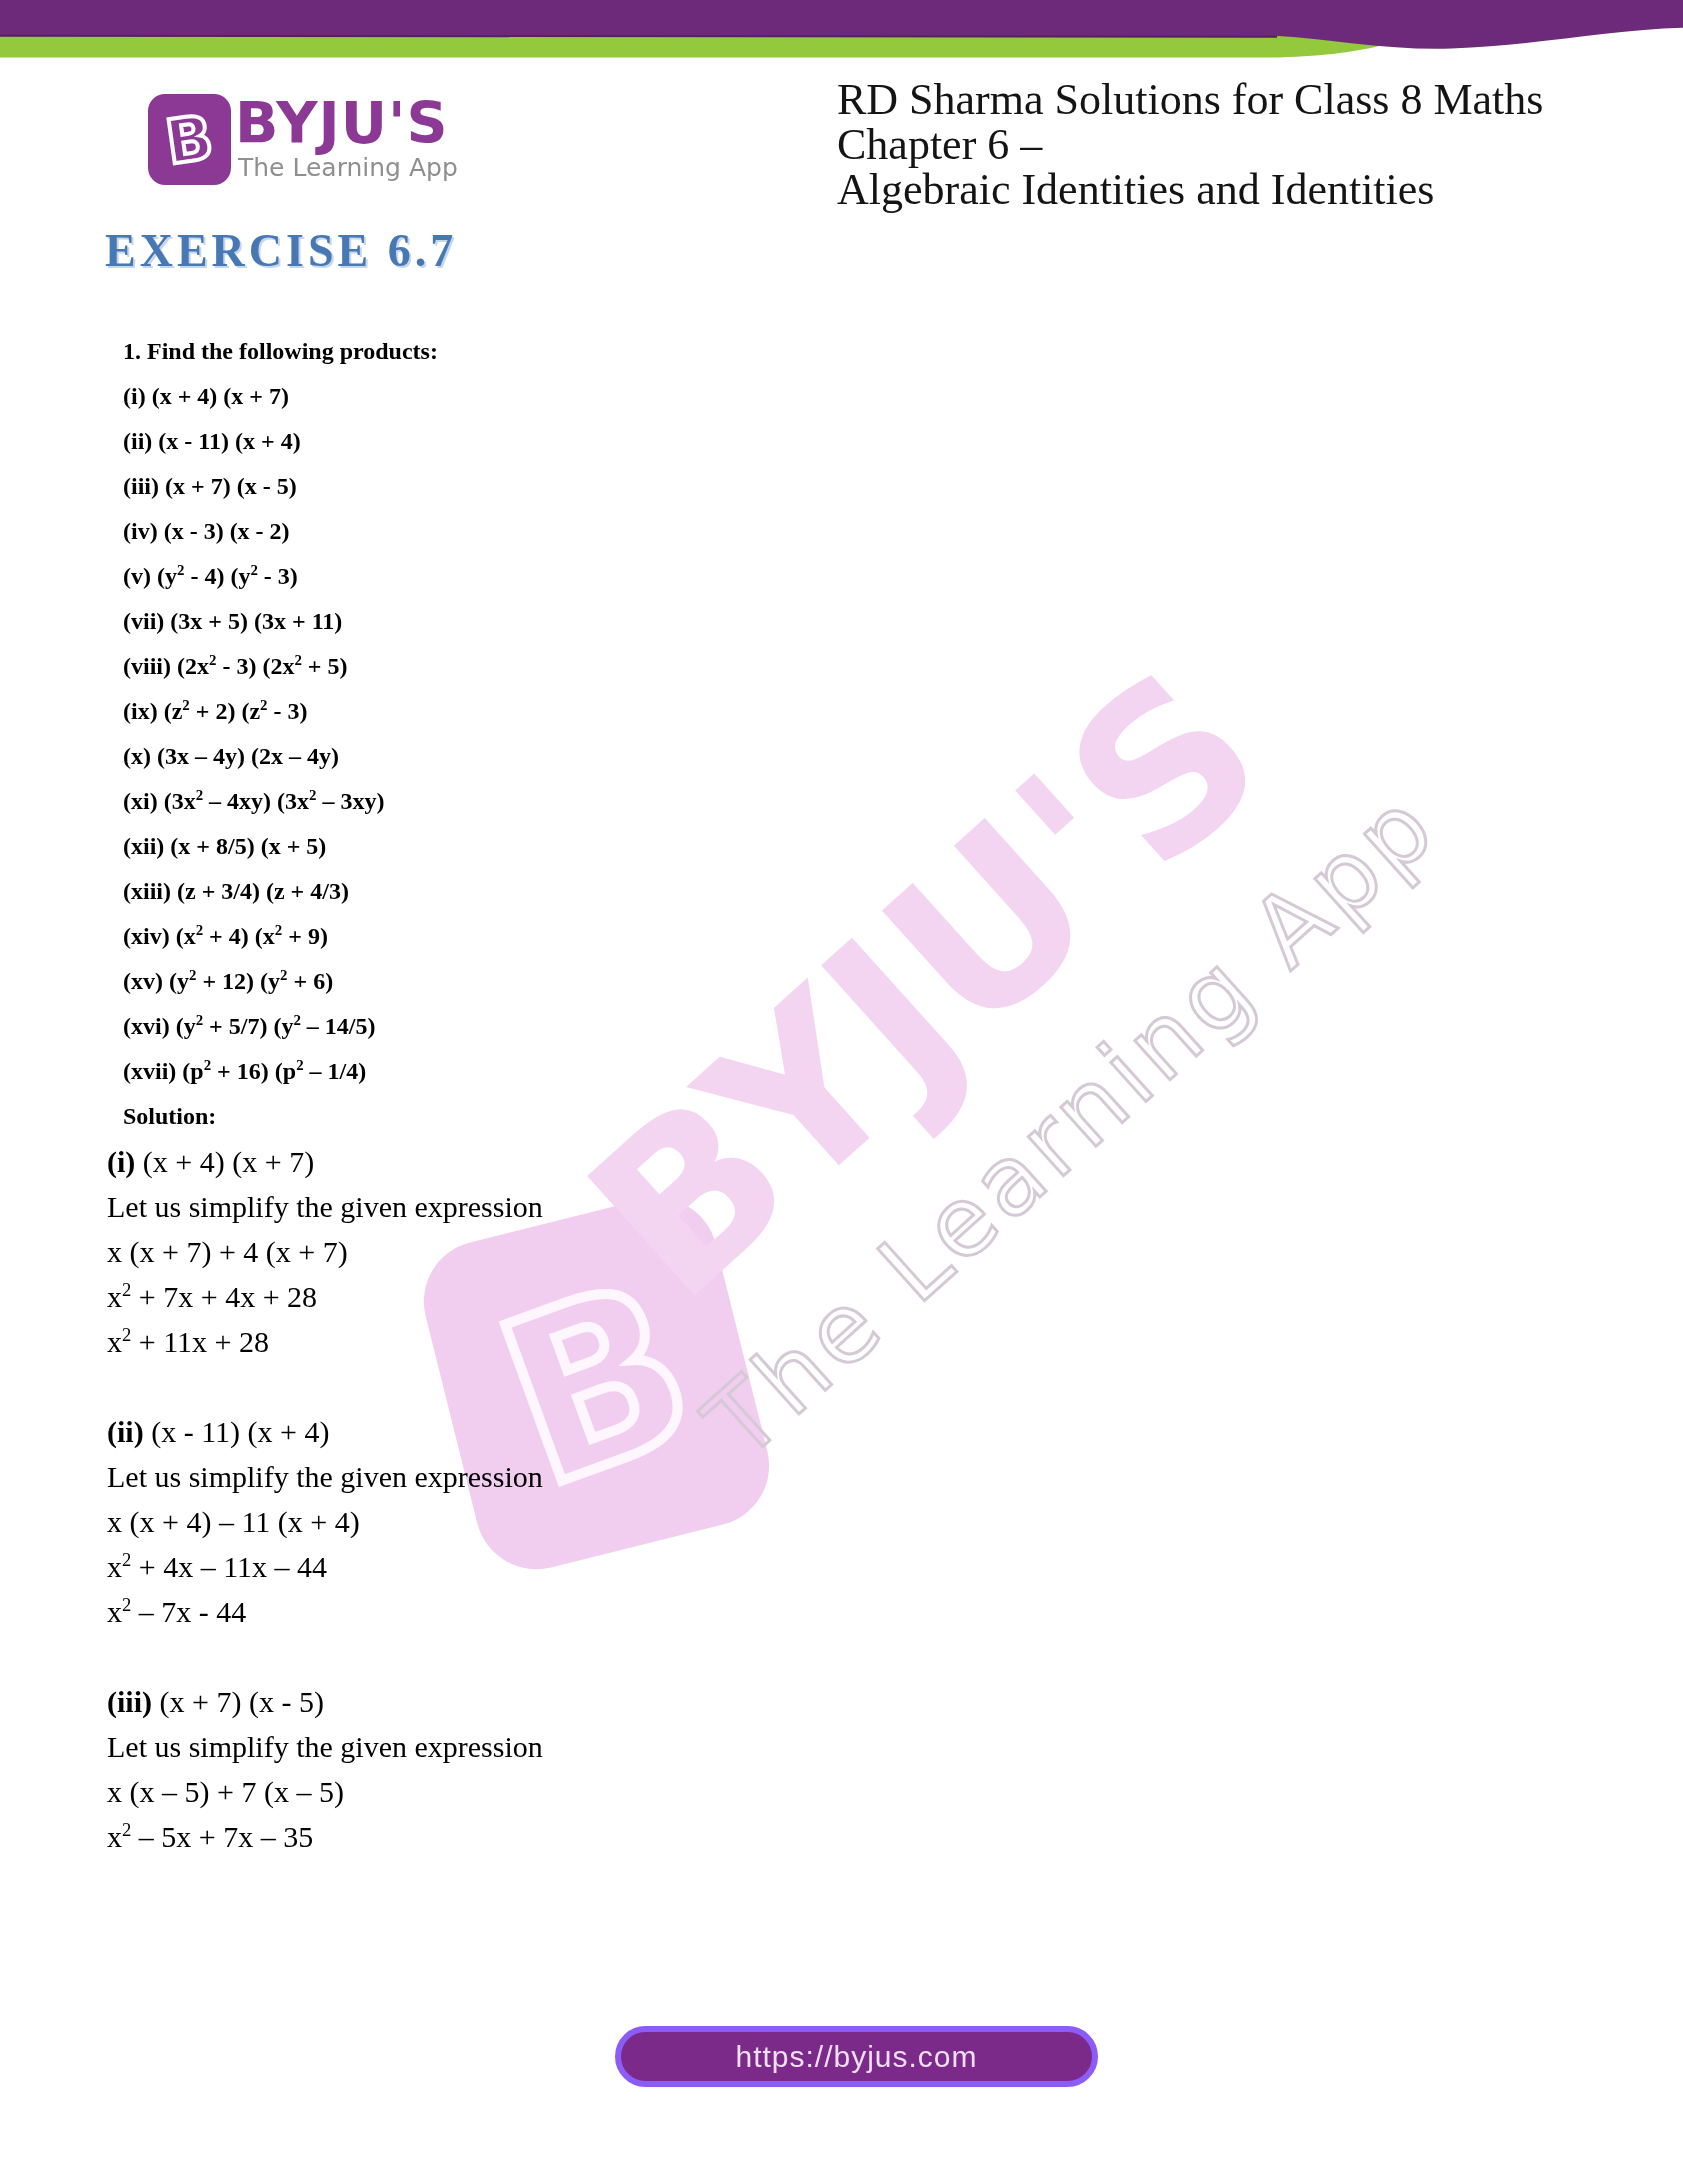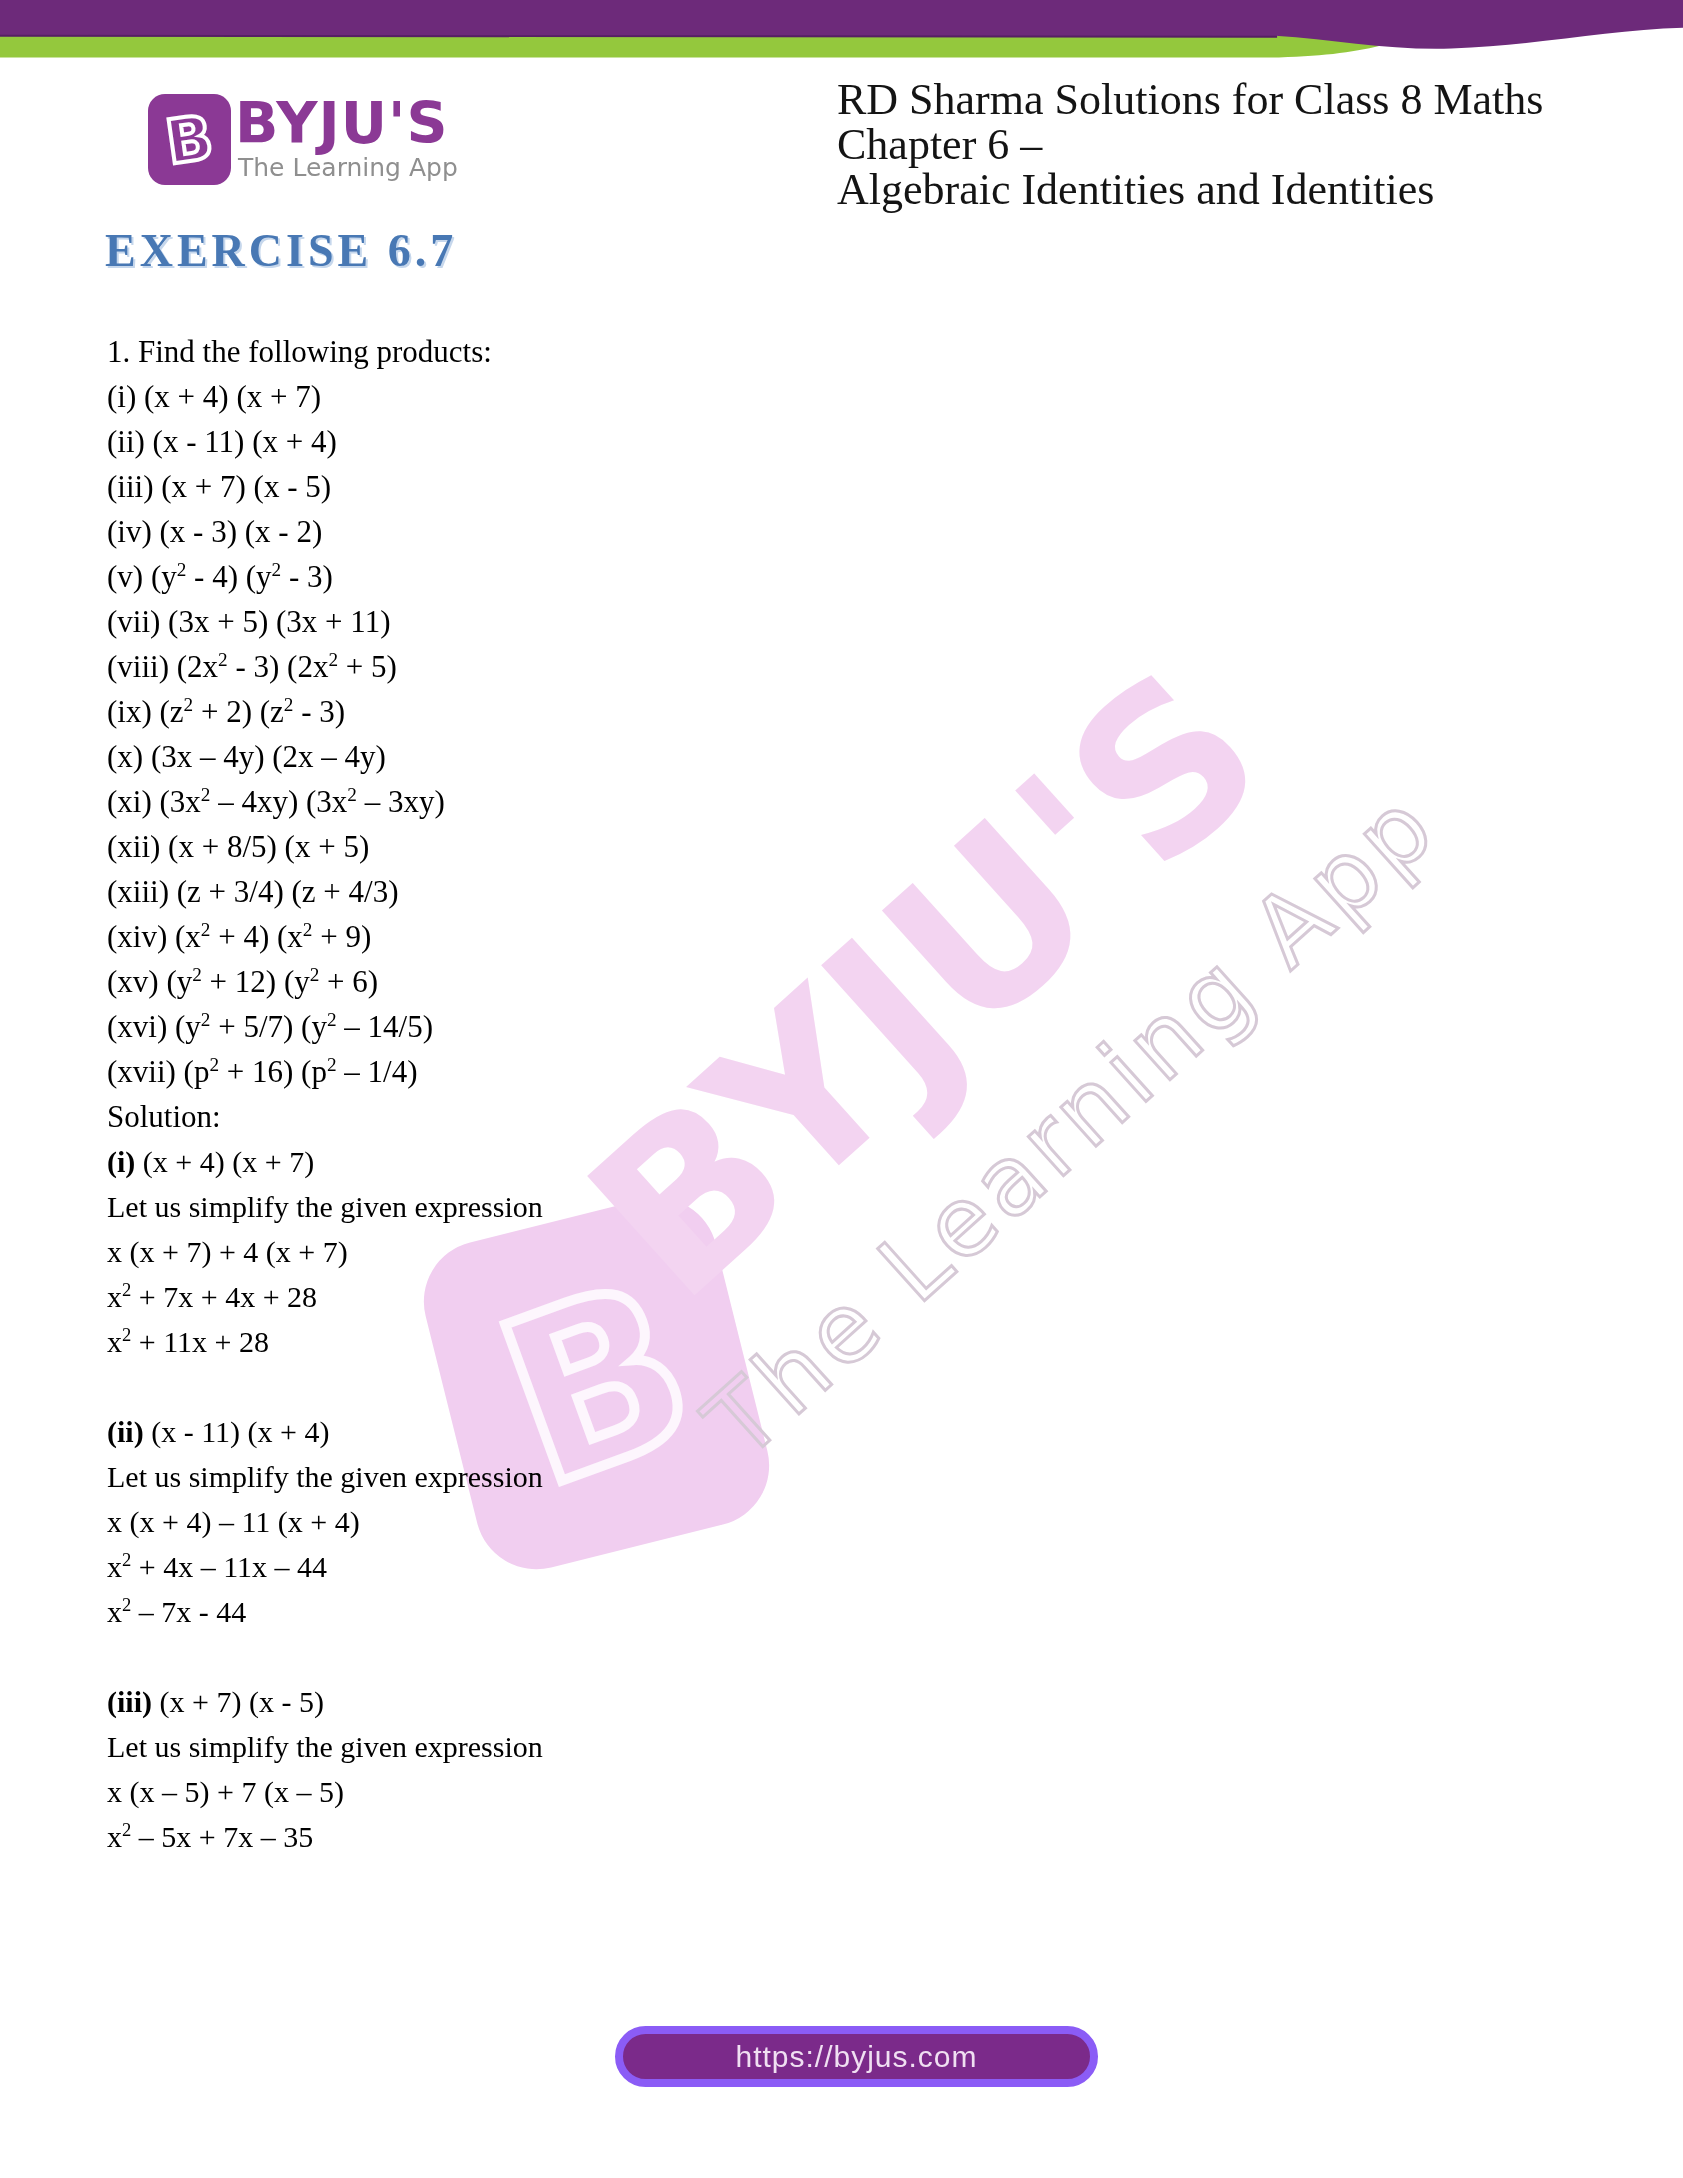--- a/index.html
+++ b/index.html
@@ -28,21 +28,21 @@
   .ex-heading,.page-no{position:absolute;top:224px;font-weight:bold;font-size:46px;
              color:#4878b4;letter-spacing:4px;z-index:2;white-space:nowrap;
              text-shadow:2px 2px 0 #c6d7ec;}
   .ex-heading{left:105px;}
   .page-no{left:1127px;}
 
   
   .content{position:absolute;left:107px;top:329px;width:1139px;font-size:30px;line-height:45px;
            color:#000;z-index:2;}
   .line{height:45px;white-space:nowrap;}
-  .q{font-weight:normal;font-size:31px;}
+  .q{font-weight:bold;font-size:24px;margin-left:16px;}
   .sol-label{font-weight:bold;}
   .spacer{height:45px;}
   sup{font-size:0.62em;vertical-align:0.58em;line-height:0;}
 
   
   .watermark{position:absolute;left:0;top:0;z-index:1;}
   .wm-icon{position:absolute;left:447px;top:1216px;width:299px;height:335px;background:#f1cef0;
            border-radius:61px;display:flex;align-items:center;justify-content:center;
            transform:rotate(-14deg);}
   .wm-b{font-family:"DejaVu Sans",sans-serif;font-weight:bold;font-size:228px;
@@ -50,21 +50,21 @@
   .wm-text{position:absolute;left:521px;top:827px;width:911px;height:426px;
            transform:rotate(-42deg);text-align:center;}
   .wm-brand{font-family:"DejaVu Sans",sans-serif;font-weight:bold;font-size:220px;
             line-height:277px;color:#f3d4f1;white-space:nowrap;}
   .wm-tagline{font-family:"DejaVu Sans",sans-serif;font-size:96px;letter-spacing:6px;
               color:transparent;-webkit-text-stroke:3px #d6c9d6;white-space:nowrap;margin-top:6px;}
 
   
   .footer-btn{position:absolute;left:615px;top:2026px;width:483px;height:61px;background:#7b2a8a;
               border-radius:32px;display:flex;align-items:center;justify-content:center;
-              border:8px solid #8b5cf6;box-sizing:border-box;z-index:2;cursor:pointer;}
+              border:6px solid #8b5cf6;box-sizing:border-box;z-index:2;cursor:pointer;}
   .footer-url{font-family:"Liberation Sans",sans-serif;font-size:30px;color:#f0dff2;
               letter-spacing:1px;}
 </style>
 </head>
 <body>
 
 <div class="page">
 
   <svg class="banner" viewBox="0 0 1700 120" xmlns="http://www.w3.org/2000/svg">
     <path fill="#94c83d" d="M0,36 L1285,36 C1340,36 1370,41 1394,46 C1366,53 1332,57 1282,58 L0,58 Z"></path>

